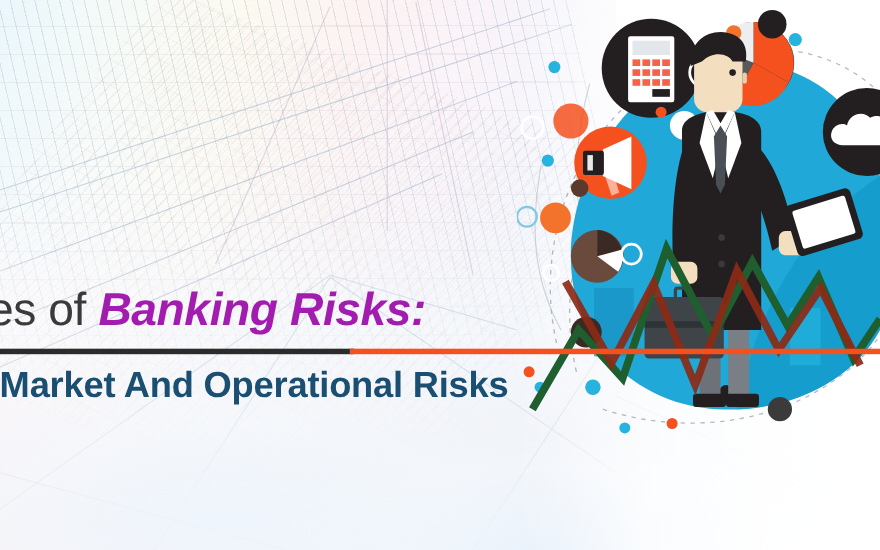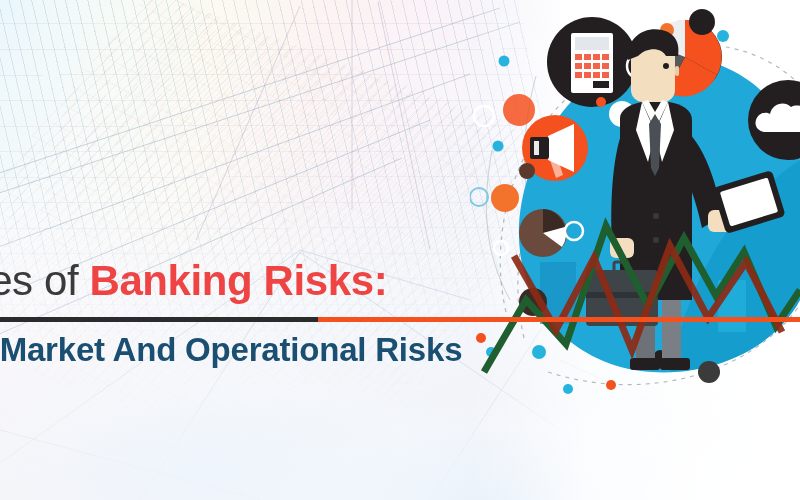--- a/index.html
+++ b/index.html
@@ -160,21 +160,21 @@
     margin: 0;
     padding: 0 0 0 0;
     font-size: 42px;
     line-height: 52px;
     font-weight: 400;
     letter-spacing: -.4px;
     white-space: nowrap;
     color: #3a3a3a;
     margin-left: -68px;
   }
-  .headline .accent { color: #ef4444; font-weight: 700; }
+  .headline .accent { color: #a21caf; font-weight: 700; font-style: italic; }
 
   .rule {
     position: absolute;
     left: 0;
     top: 62px;
     width: 800px;
     height: 5px;
   }
   .rule .rule-dark {
     position: absolute; left: 0; top: 0;

